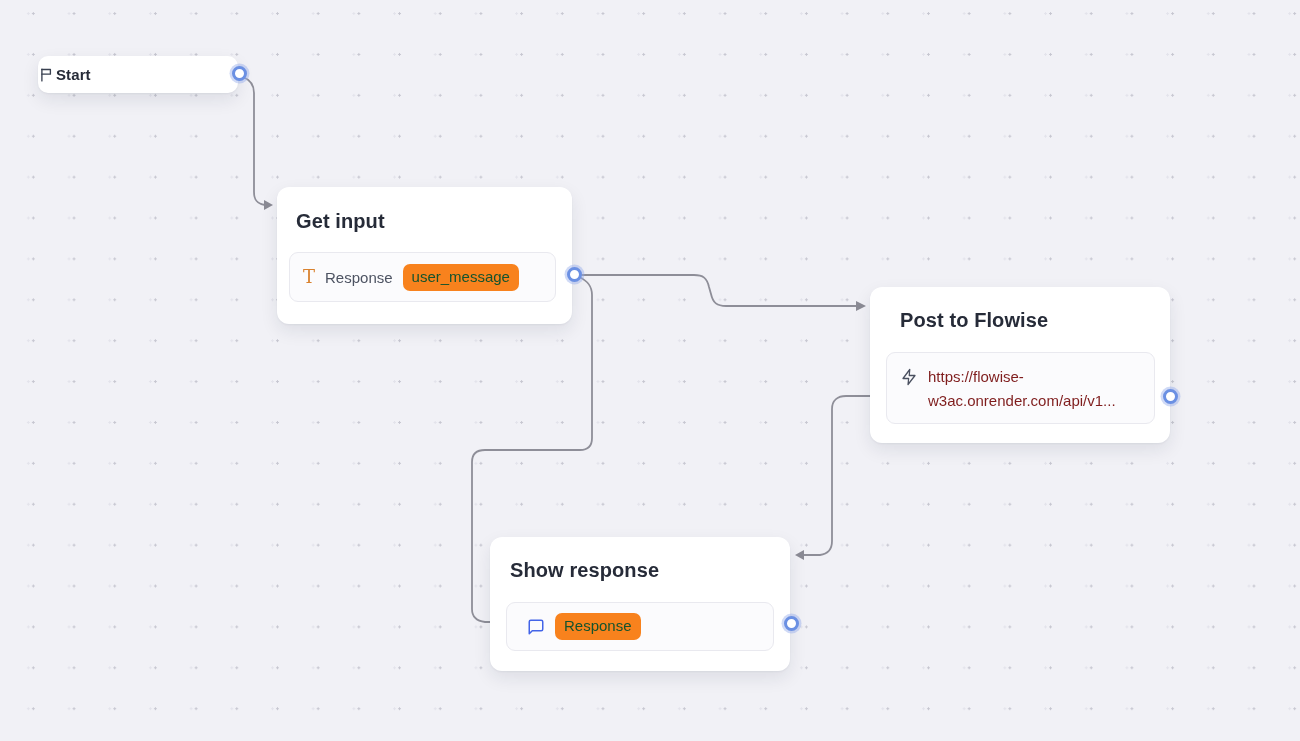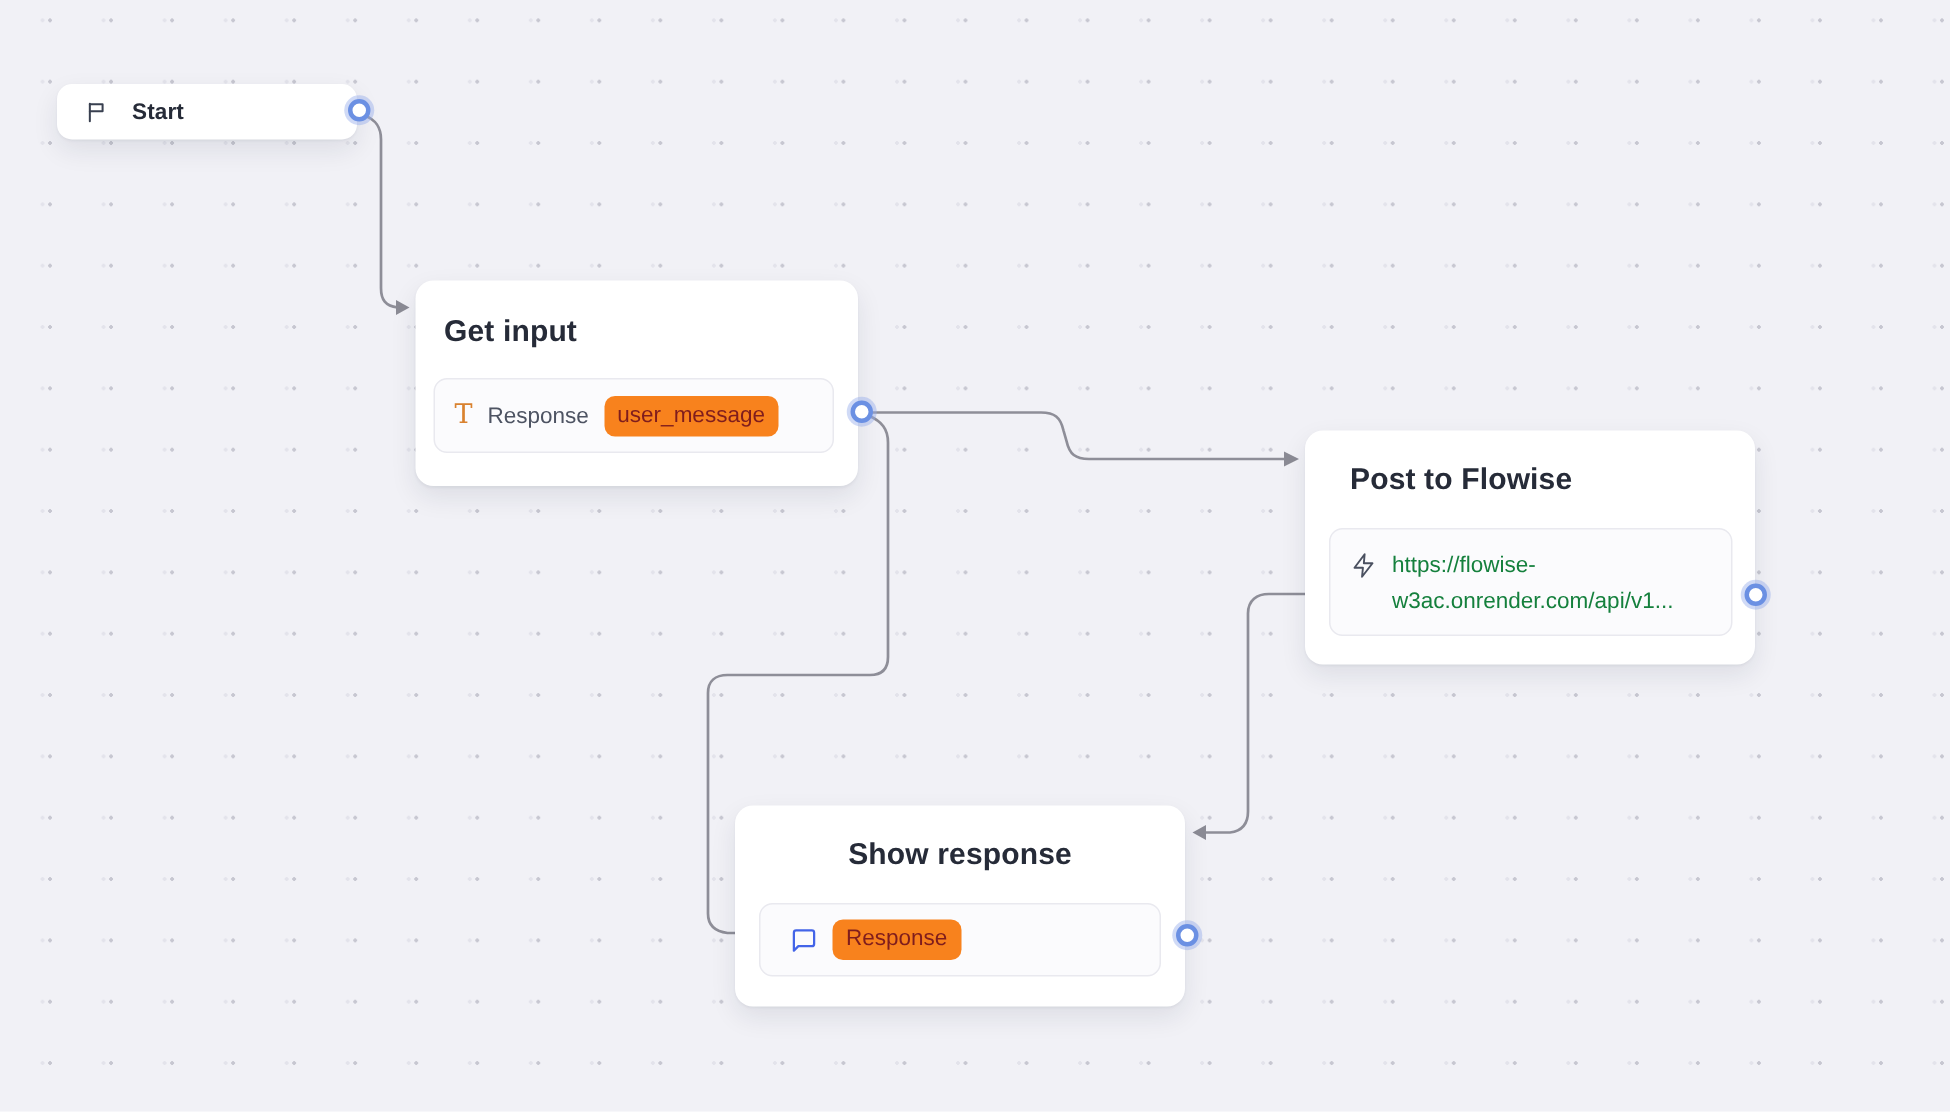--- a/index.html
+++ b/index.html
@@ -60,61 +60,61 @@
     display: flex;
     align-items: center;
     gap: 10px;
     padding: 0 13px;
     font-size: 15px;
     color: #4d5362;
     box-sizing: border-box;
   }
   .badge {
     background: #f8821d;
-    color: #7f1d1d;
+    color: #14532d;
     border-radius: 7px;
     padding: 3px 9px 4px;
     font-size: 15px;
     line-height: 20px;
     white-space: nowrap;
   }
 
   
   .node.start {
     left: 38px; top: 56px;
     width: 200px; height: 37px;
     border-radius: 10px;
     display: flex; align-items: center;
-    gap: 15px; padding: 0 18px;
+    gap: 1px; padding: 0 0;
   }
   .node.start .node-title { font-size: 15px; }
 
   
   .node.get-input { left: 277px; top: 187px; width: 295px; height: 137px; }
   .node.get-input .node-title { margin: 23px 19px 0; }
   .node.get-input .node-item { margin: 19px 16px 0 12px; height: 50px; }
 
   
   .node.post-flowise { left: 870px; top: 287px; width: 300px; height: 156px; }
   .node.post-flowise .node-title { margin: 22px 30px 0; }
   .node.post-flowise .node-item {
     margin: 20px 15px 0 16px; height: 72px;
     align-items: flex-start; padding-top: 12px;
   }
   .node.post-flowise .url-text {
     white-space: pre-line;
     line-height: 24px;
     font-size: 15px;
-    color: #15803d;
+    color: #7f1d1d;
   }
   .node.post-flowise .icon-zap { margin-top: 3px; }
 
   
   .node.show-response { left: 490px; top: 537px; width: 300px; height: 134px; }
-  .node.show-response .node-title { margin: 22px 20px 0; text-align: center; }
+  .node.show-response .node-title { margin: 22px 20px 0; }
   .node.show-response .node-item { margin: 20px 16px 0 16px; height: 49px; padding-left: 20px; }
 
   
   .icon { display: inline-flex; flex: none; align-items: center; justify-content: center; }
   .icon-text-t {
     font-family: "DejaVu Serif", "Liberation Serif", serif;
     font-size: 18px;
     line-height: 18px;
     color: #d9822f;
   }

